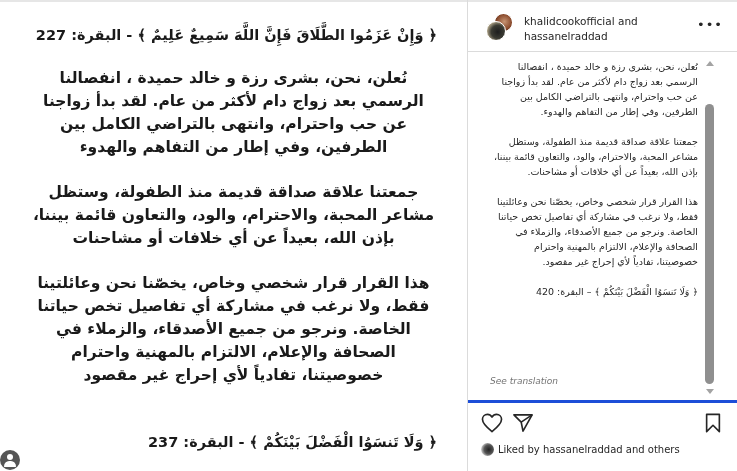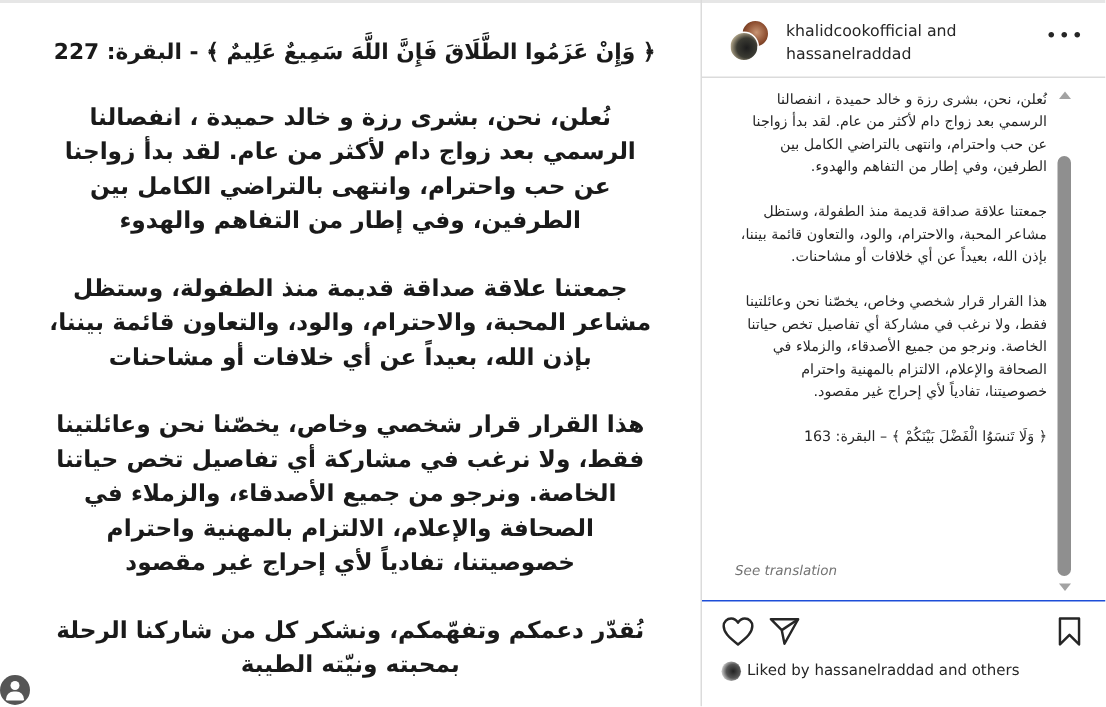--- a/index.html
+++ b/index.html
@@ -54,21 +54,21 @@
     .caption-text .cverse { display: block; margin-bottom: 0; }
     .see-translation { position: absolute; left: 22px; top: 323px; font-size: 9px; color: #737373; cursor: pointer; font-style: italic; }
 
     .scrollbar { position: absolute; left: 236px; top: 8px; width: 12px; height: 336px; }
     .scroll-up { position: absolute; left: 2px; top: 0; width: 0; height: 0;
       border-left: 4px solid transparent; border-right: 4px solid transparent; border-bottom: 5px solid #a3a3a3; }
     .scroll-thumb { position: absolute; left: 1px; top: 43px; width: 9px; height: 280px; border-radius: 5px; background: #8f8f8f; }
     .scroll-down { position: absolute; left: 2px; top: 328px; width: 0; height: 0;
       border-left: 4px solid transparent; border-right: 4px solid transparent; border-top: 5px solid #a3a3a3; }
 
-    .actions { position: absolute; left: 0; top: 398px; width: 269px; height: 71px; border-top: 1px solid #1d4ed8; }
+    .actions { position: absolute; left: 0; top: 398px; width: 269px; height: 71px; border-top: 3px solid #1d4ed8; }
     .icon-btn { position: absolute; cursor: pointer; }
     .like-icon { left: 13px; top: 10px; width: 22px; height: 20px; }
     .share-icon { left: 44px; top: 10px; width: 22px; height: 20px; }
     .save-icon { left: 236px; top: 10px; width: 18px; height: 20px; }
 
     .liked-row { position: absolute; left: 13px; top: 39px; height: 14px; display: flex; align-items: center; }
     .liker-avatar { width: 13px; height: 13px; border-radius: 50%;
       background: radial-gradient(circle at 60% 50%, #222 0%, #555 45%, #c9c9c9 75%); margin-right: 4px; }
     .liked-text { font-size: 10px; color: #262626; }
     .liked-text .bold { font-weight: normal; cursor: pointer; }
@@ -78,21 +78,20 @@
 <body>
 
 <div class="top-line"></div>
 
 <div class="post-image">
   <div class="image-text">
     <span class="para verse">﴿ وَإِنْ عَزَمُوا الطَّلَاقَ فَإِنَّ اللَّهَ سَمِيعٌ عَلِيمٌ ﴾ - البقرة: 227</span>
     <span class="para">نُعلن، نحن، بشرى رزة و خالد حميدة ، انفصالنا الرسمي بعد زواج دام لأكثر من عام. لقد بدأ زواجنا عن حب واحترام، وانتهى بالتراضي الكامل بين الطرفين، وفي إطار من التفاهم والهدوء</span>
     <span class="para">جمعتنا علاقة صداقة قديمة منذ الطفولة، وستظل مشاعر المحبة، والاحترام، والود، والتعاون قائمة بيننا، بإذن الله، بعيداً عن أي خلافات أو مشاحنات</span>
     <span class="para">هذا القرار قرار شخصي وخاص، يخصّنا نحن وعائلتينا فقط، ولا نرغب في مشاركة أي تفاصيل تخص حياتنا الخاصة. ونرجو من جميع الأصدقاء، والزملاء في الصحافة والإعلام، الالتزام بالمهنية واحترام خصوصيتنا، تفادياً لأي إحراج غير مقصود</span>
-    <span class="para">نُقدّر دعمكم وتفهّمكم، ونشكر كل من شاركنا الرحلة بمحبته ونيّته الطيبة</span>
     <span class="para verse verse-bottom">﴿ وَلَا تَنسَوُا الْفَضْلَ بَيْنَكُمْ ﴾ - البقرة: 237</span>
   </div>
   <div class="profile-badge">
     <span class="head"></span>
     <span class="body"></span>
   </div>
 </div>
 
 <div class="v-divider"></div>
 
@@ -107,21 +106,21 @@
       <span class="user">hassanelraddad</span>
     </div>
     <div class="more-button">•••</div>
   </div>
 
   <div class="caption-area">
     <div class="caption-text">
       <span class="cpara">نُعلن، نحن، بشرى رزة و خالد حميدة ، انفصالنا الرسمي بعد زواج دام لأكثر من عام. لقد بدأ زواجنا عن حب واحترام، وانتهى بالتراضي الكامل بين الطرفين، وفي إطار من التفاهم والهدوء.</span>
       <span class="cpara">جمعتنا علاقة صداقة قديمة منذ الطفولة، وستظل مشاعر المحبة، والاحترام، والود، والتعاون قائمة بيننا، بإذن الله، بعيداً عن أي خلافات أو مشاحنات.</span>
       <span class="cpara">هذا القرار قرار شخصي وخاص، يخصّنا نحن وعائلتينا فقط، ولا نرغب في مشاركة أي تفاصيل تخص حياتنا الخاصة. ونرجو من جميع الأصدقاء، والزملاء في الصحافة والإعلام، الالتزام بالمهنية واحترام خصوصيتنا، تفادياً لأي إحراج غير مقصود.</span>
-      <span class="cverse">﴿ وَلَا تَنسَوُا الْفَضْلَ بَيْنَكُمْ ﴾ – البقرة: 163</span>
+      <span class="cverse">﴿ وَلَا تَنسَوُا الْفَضْلَ بَيْنَكُمْ ﴾ – البقرة: 420</span>
     </div>
     <div class="see-translation">See translation</div>
 
     <div class="scrollbar">
       <div class="scroll-up"></div>
       <div class="scroll-thumb"></div>
       <div class="scroll-down"></div>
     </div>
   </div>
 

